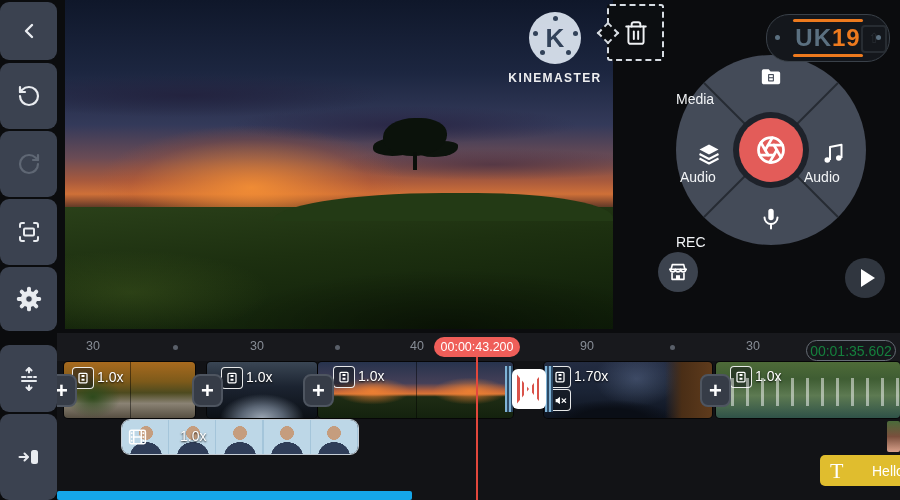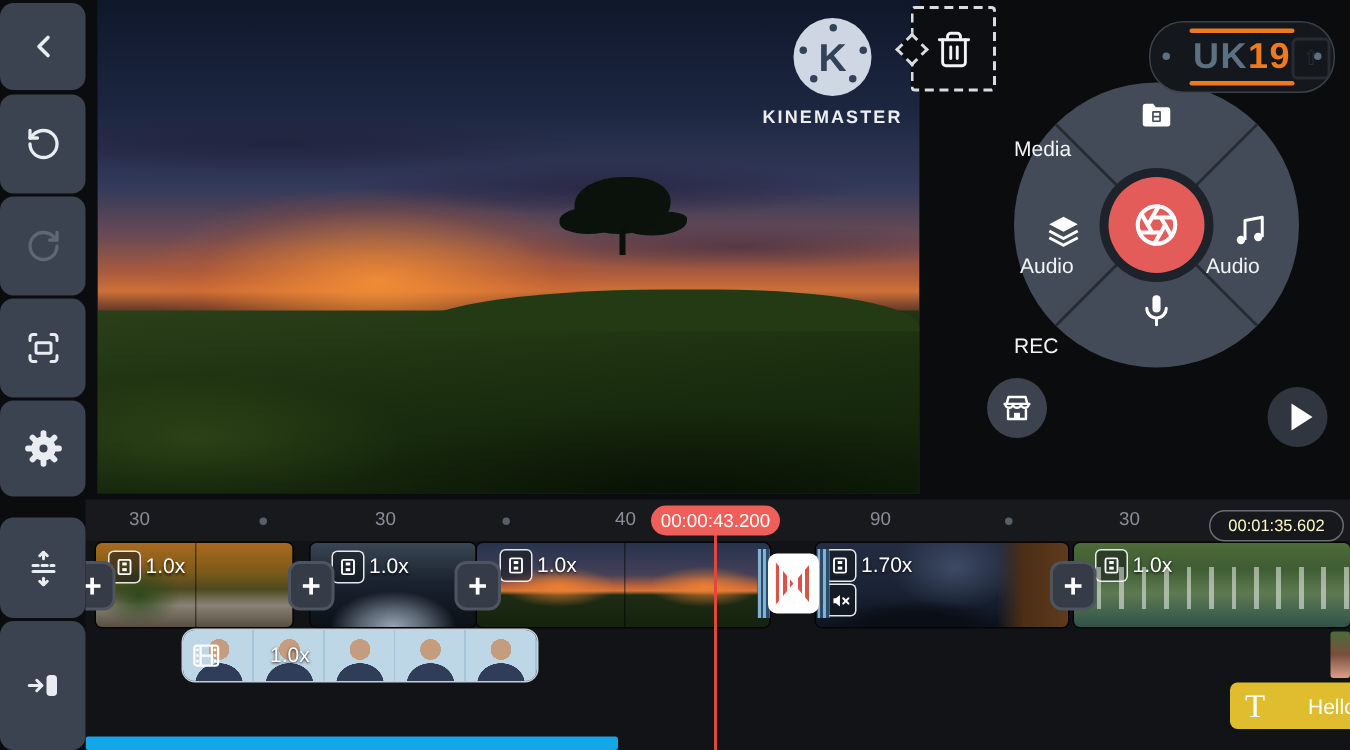--- a/index.html
+++ b/index.html
@@ -66,21 +66,21 @@
   .wheel{position:absolute;left:676px;top:55px;width:190px;height:190px;border-radius:50%;
       background:#444b58;z-index:10;}
   .divider{position:absolute;left:94px;top:0;width:2px;height:190px;
       background:linear-gradient(180deg,#262b33 0 31%,transparent 31% 69%,#262b33 69% 100%);}
   .d45{transform:rotate(45deg);} .d135{transform:rotate(-45deg);}
   .wheel-item{position:absolute;color:#f2f4f6;font-size:14px;cursor:pointer;}
   .wheel-item svg{margin:0 auto 3px auto;}
   .wi-media{left:0;right:0;top:11px;}
   .wi-layer{left:4px;top:87px;width:58px;}
   .wi-audio{right:4px;top:87px;width:58px;}
-  .wi-rec{left:0;right:0;top:140px;}
+  .wi-rec{left:0;right:0;top:152px;}
   .center-ring{position:absolute;left:57px;top:57px;width:76px;height:76px;border-radius:50%;
       background:#1e222a;display:flex;align-items:center;justify-content:center;cursor:pointer;}
   .center-red{width:64px;height:64px;border-radius:50%;background:#e35c59;
       display:flex;align-items:center;justify-content:center;}
 
   .round-btn{position:absolute;width:40px;height:40px;border-radius:50%;
       display:flex;align-items:center;justify-content:center;z-index:10;cursor:pointer;}
   .store{left:658px;top:252px;background:#3c434e;}
   .play{left:845px;top:258px;background:#30363f;}
   .play-tri{width:0;height:0;border-top:9px solid transparent;border-bottom:9px solid transparent;
@@ -89,21 +89,21 @@
   
   .ruler{position:absolute;left:0;top:333px;width:900px;height:28px;background:#18191d;}
   .tracks-bg{position:absolute;left:0;top:361px;width:900px;height:139px;background:#121316;}
   .rlabel{position:absolute;top:6px;width:36px;margin-left:-18px;text-align:center;
       font-size:12.5px;color:#878d96;}
   .rdot{position:absolute;top:12px;width:5px;height:5px;margin-left:-2.5px;border-radius:50%;background:#595f69;}
   .pill-current{position:absolute;left:434px;top:337px;width:86px;height:20px;border-radius:11px;
       background:#ef5e59;color:#fff;font-size:12.5px;font-weight:normal;
       display:flex;align-items:center;justify-content:center;z-index:26;}
   .pill-total{position:absolute;left:806px;top:340px;width:88px;height:19px;border-radius:11px;
-      background:rgba(22,24,28,.95);border:1px solid #676d76;color:#fef9c3;font-size:11px;
+      background:rgba(22,24,28,.95);border:1px solid #676d76;color:#15803d;font-size:14px;
       display:flex;align-items:center;justify-content:center;z-index:6;}
   .playhead{position:absolute;left:476px;top:355px;width:2px;height:145px;background:#e2473c;z-index:25;}
 
   .clip{position:absolute;top:362px;height:56px;border-radius:4px;overflow:hidden;
       box-shadow:0 0 0 1px rgba(0,0,0,.65);cursor:pointer;}
   .frame-div{position:absolute;left:50%;top:0;width:1px;height:100%;background:rgba(0,0,0,.45);}
 
   .c-autumn{left:64px;width:131px;background:
       radial-gradient(ellipse 40px 30px at 22% 62%, #2e4a1c, transparent 70%),
       linear-gradient(180deg,#a86a1e 0%,#7d5a1a 35%,#4d4a1f 55%,#8a8274 74%,#574f42 100%);}

